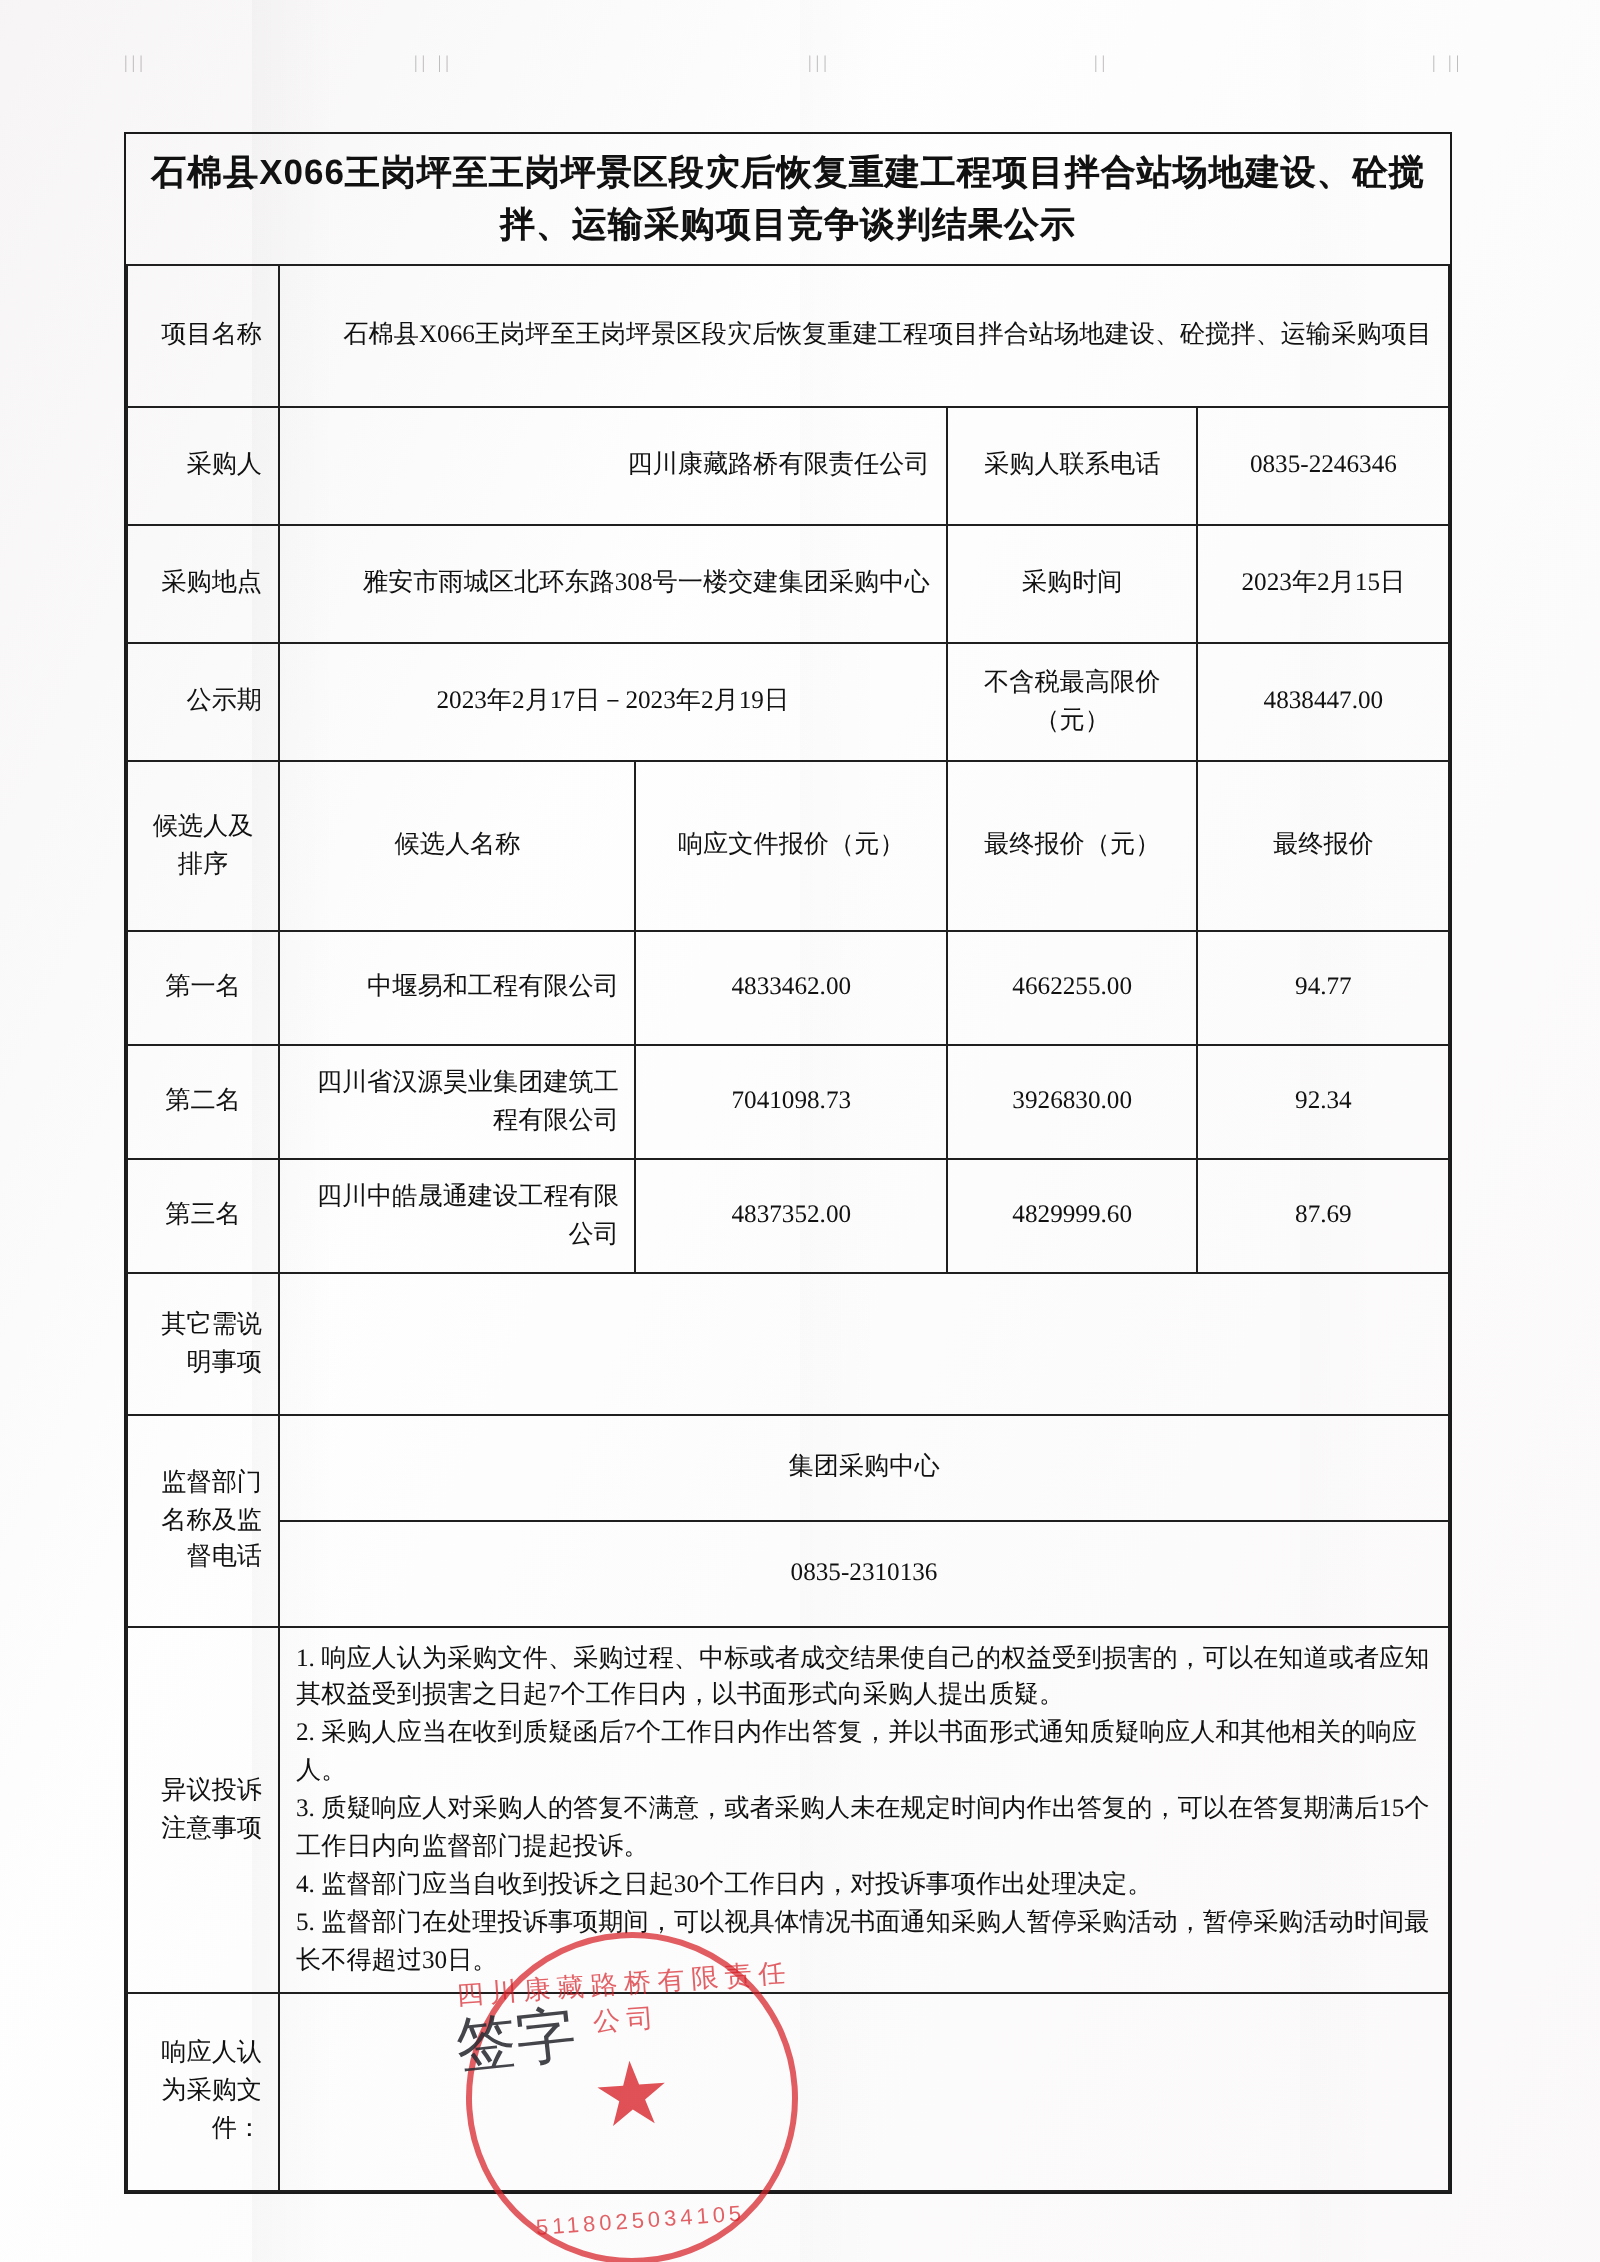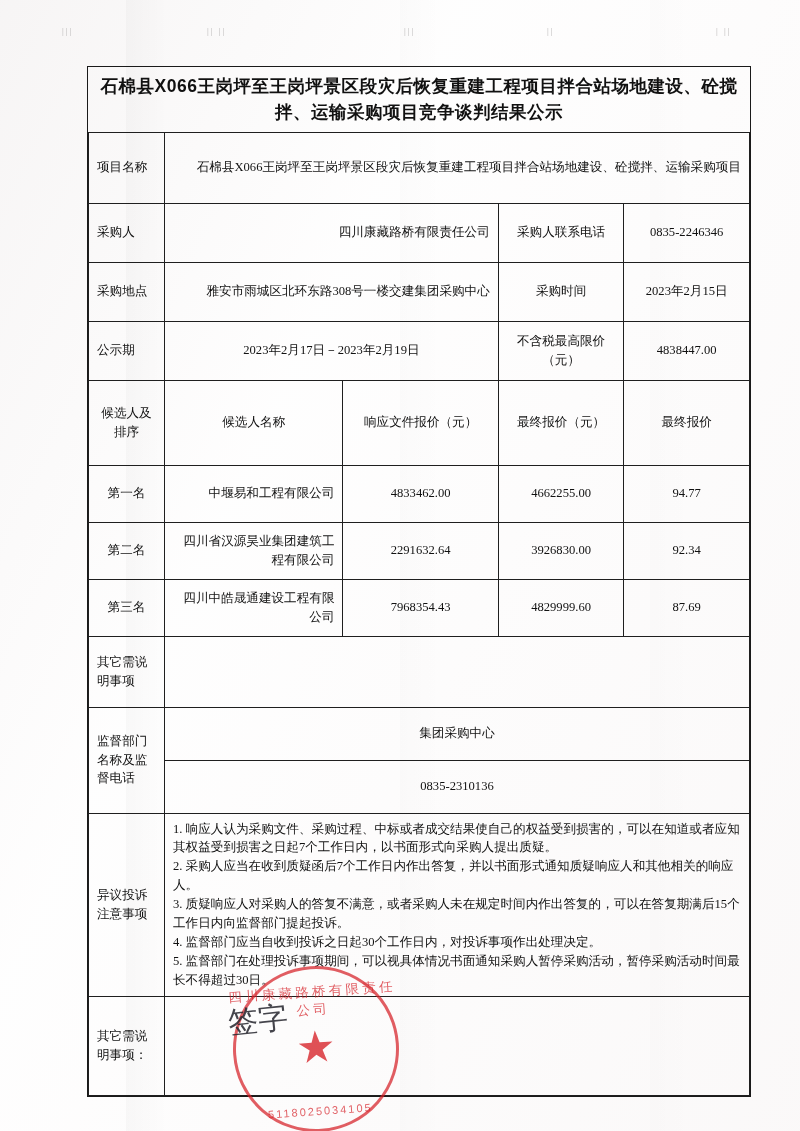--- a/index.html
+++ b/index.html
@@ -45,21 +45,21 @@
   }
   .top-marks span { position: absolute; }
   .tm1 { left: 62px; }
   .tm2 { left: 207px; }
   .tm3 { left: 404px; }
   .tm4 { left: 547px; }
   .tm5 { left: 716px; }
 
   .doc {
     position: absolute;
-    left: 87px;
+    left: 62px;
     top: 66px;
     width: 664px;
     border: 1.6px solid #1a1a1a;
     box-sizing: border-box;
     background: transparent;
   }
 
   table.main {
     width: 100%;
     border-collapse: collapse;
@@ -79,21 +79,21 @@
     text-align: center;
   }
   .title-text {
     font-size: 17.5px;
     font-weight: bold;
     line-height: 1.5;
     letter-spacing: 0.5px;
     font-family: "Liberation Sans", sans-serif;
   }
   .lbl {
-    text-align: left;
+    text-align: right;
     white-space: normal;
   }
   .val-left { text-align: right; }
   .val-center { text-align: center; }
   .val-top { vertical-align: top; }
 
   .hdr {
     text-align: center;
     font-size: 13px;
   }
@@ -240,29 +240,29 @@
           <td class="val-center">第一名</td>
           <td class="val-left">中堰易和工程有限公司</td>
           <td class="val-center">4833462.00</td>
           <td class="val-center">4662255.00</td>
           <td class="val-center">94.77</td>
         </tr>
 
         <tr class="rank-row">
           <td class="val-center">第二名</td>
           <td class="val-left">四川省汉源昊业集团建筑工程有限公司</td>
-          <td class="val-center">2291632.64</td>
+          <td class="val-center">7041098.73</td>
           <td class="val-center">3926830.00</td>
           <td class="val-center">92.34</td>
         </tr>
 
         <tr class="rank-row">
           <td class="val-center">第三名</td>
           <td class="val-left">四川中皓晟通建设工程有限公司</td>
-          <td class="val-center">7968354.43</td>
+          <td class="val-center">4837352.00</td>
           <td class="val-center">4829999.60</td>
           <td class="val-center">87.69</td>
         </tr>
 
         <tr>
           <td class="lbl tall-60">其它需说明事项</td>
           <td class="val-left tall-60" colspan="4"></td>
         </tr>
 
         <tr>
@@ -278,21 +278,21 @@
           <td class="notes-cell val-top" colspan="4">
             <p>1. 响应人认为采购文件、采购过程、中标或者成交结果使自己的权益受到损害的，可以在知道或者应知其权益受到损害之日起7个工作日内，以书面形式向采购人提出质疑。</p>
             <p>2. 采购人应当在收到质疑函后7个工作日内作出答复，并以书面形式通知质疑响应人和其他相关的响应人。</p>
             <p>3. 质疑响应人对采购人的答复不满意，或者采购人未在规定时间内作出答复的，可以在答复期满后15个工作日内向监督部门提起投诉。</p>
             <p>4. 监督部门应当自收到投诉之日起30个工作日内，对投诉事项作出处理决定。</p>
             <p>5. 监督部门在处理投诉事项期间，可以视具体情况书面通知采购人暂停采购活动，暂停采购活动时间最长不得超过30日。</p>
           </td>
         </tr>
 
         <tr>
-          <td class="lbl sig-cell">其它需说明事项：</td>
+          <td class="lbl sig-cell">响应人认为采购文件：</td>
           <td class="sig-cell" colspan="4"></td>
         </tr>
       </tbody>
     </table>
   </div>
 
   <div class="seal">
     <div class="seal-top">四川康藏路桥有限责任公司</div>
     <div class="star">★</div>
     <div class="seal-bottom">5118025034105</div>

